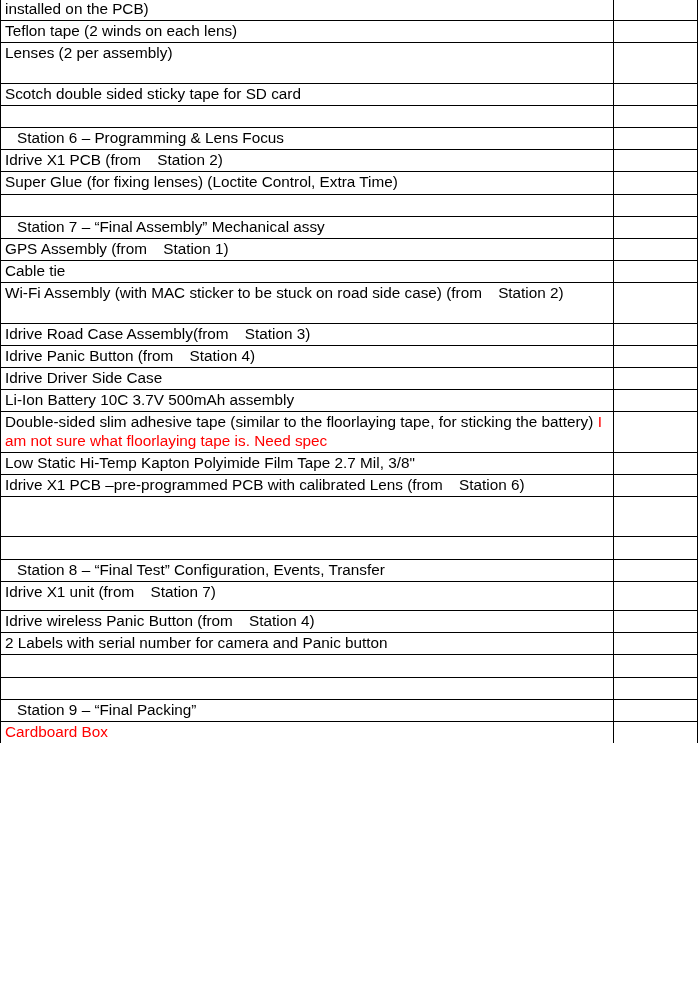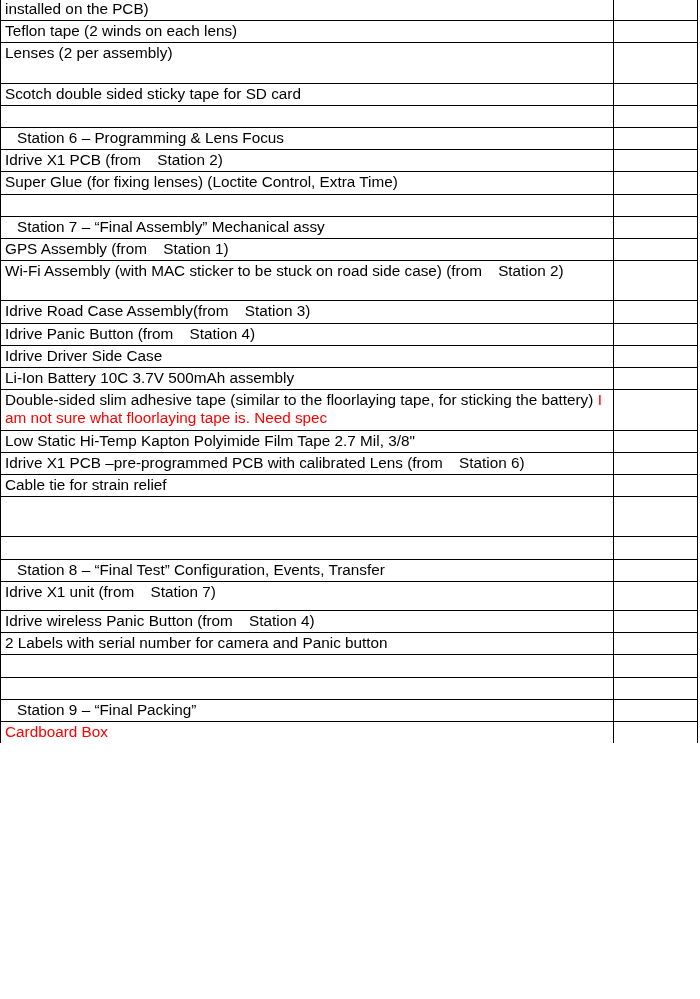--- a/index.html
+++ b/index.html
@@ -99,20 +99,24 @@
         </tr>
         <tr>
           <td><span class="bold">Station 7 – “Final Assembly” Mechanical assy</span></td>
           <td class="qty">&nbsp;</td>
         </tr>
         <tr>
           <td><span>GPS Assembly (from </span><span class="bold">Station 1</span><span>)</span></td>
           <td class="qty">&nbsp;</td>
         </tr>
         <tr>
+          <td><span>Cable tie</span></td>
+          <td class="qty">&nbsp;</td>
+        </tr>
+        <tr>
           <td style="padding-bottom: 20px;"><span>Wi-Fi Assembly (with MAC sticker to be stuck on road side case) (from </span><span class="bold">Station 2</span><span>)</span></td>
           <td class="qty">&nbsp;</td>
         </tr>
         <tr>
           <td><span>Idrive Road Case Assembly(from </span><span class="bold">Station 3</span><span>)</span></td>
           <td class="qty">&nbsp;</td>
         </tr>
         <tr>
           <td><span>Idrive Panic Button (from </span><span class="bold">Station 4</span><span>)</span></td>
           <td class="qty">&nbsp;</td>
@@ -128,24 +132,20 @@
         <tr>
           <td><span>Double-sided slim adhesive tape (similar to the floorlaying tape, for sticking the battery) </span><span class="red">I am not sure what floorlaying tape is. Need spec</span></td>
           <td class="qty">&nbsp;</td>
         </tr>
         <tr>
           <td><span>Low Static Hi-Temp Kapton Polyimide Film Tape 2.7 Mil, 3/8"</span></td>
           <td class="qty">&nbsp;</td>
         </tr>
         <tr>
           <td><span>Idrive X1 PCB –pre-programmed PCB with calibrated Lens (from </span><span class="bold">Station 6</span><span>)</span></td>
-          <td class="qty">&nbsp;</td>
-        </tr>
-        <tr>
-          <td><span>Cable tie for strain relief</span></td>
           <td class="qty">&nbsp;</td>
         </tr>
         <tr class="spacer-row">
           <td style="padding-bottom: 20px;"><span>&nbsp;</span></td>
           <td class="qty">&nbsp;</td>
         </tr>
         <tr class="spacer-row">
           <td><span>&nbsp;</span></td>
           <td class="qty">&nbsp;</td>
         </tr>

